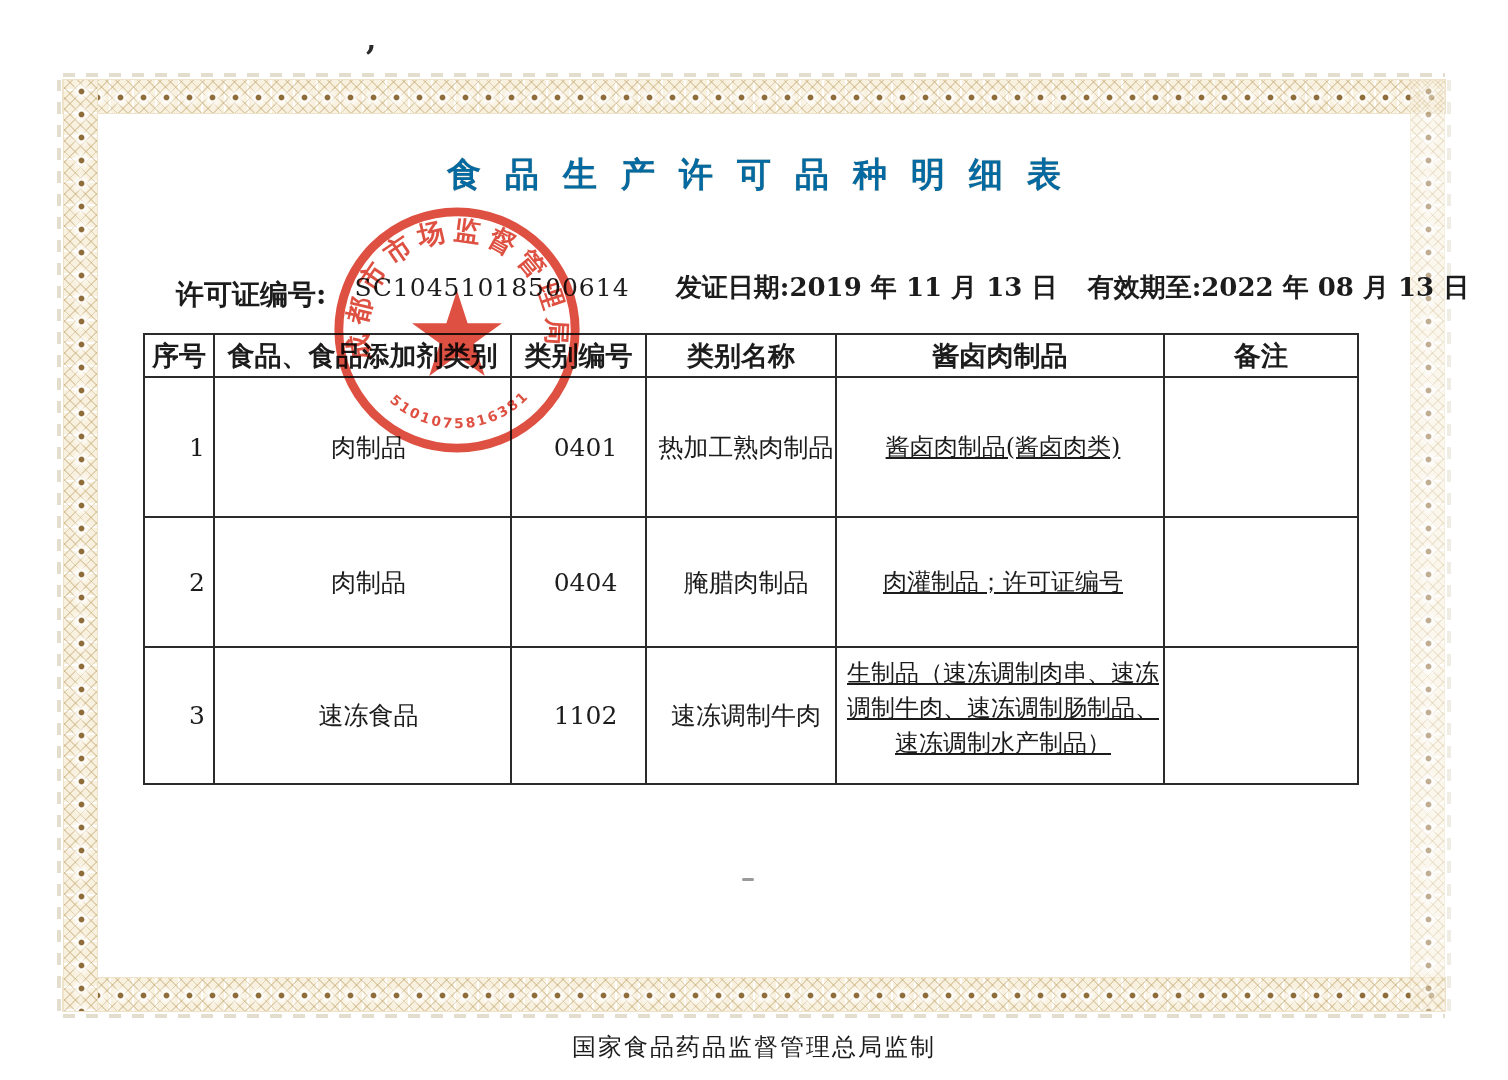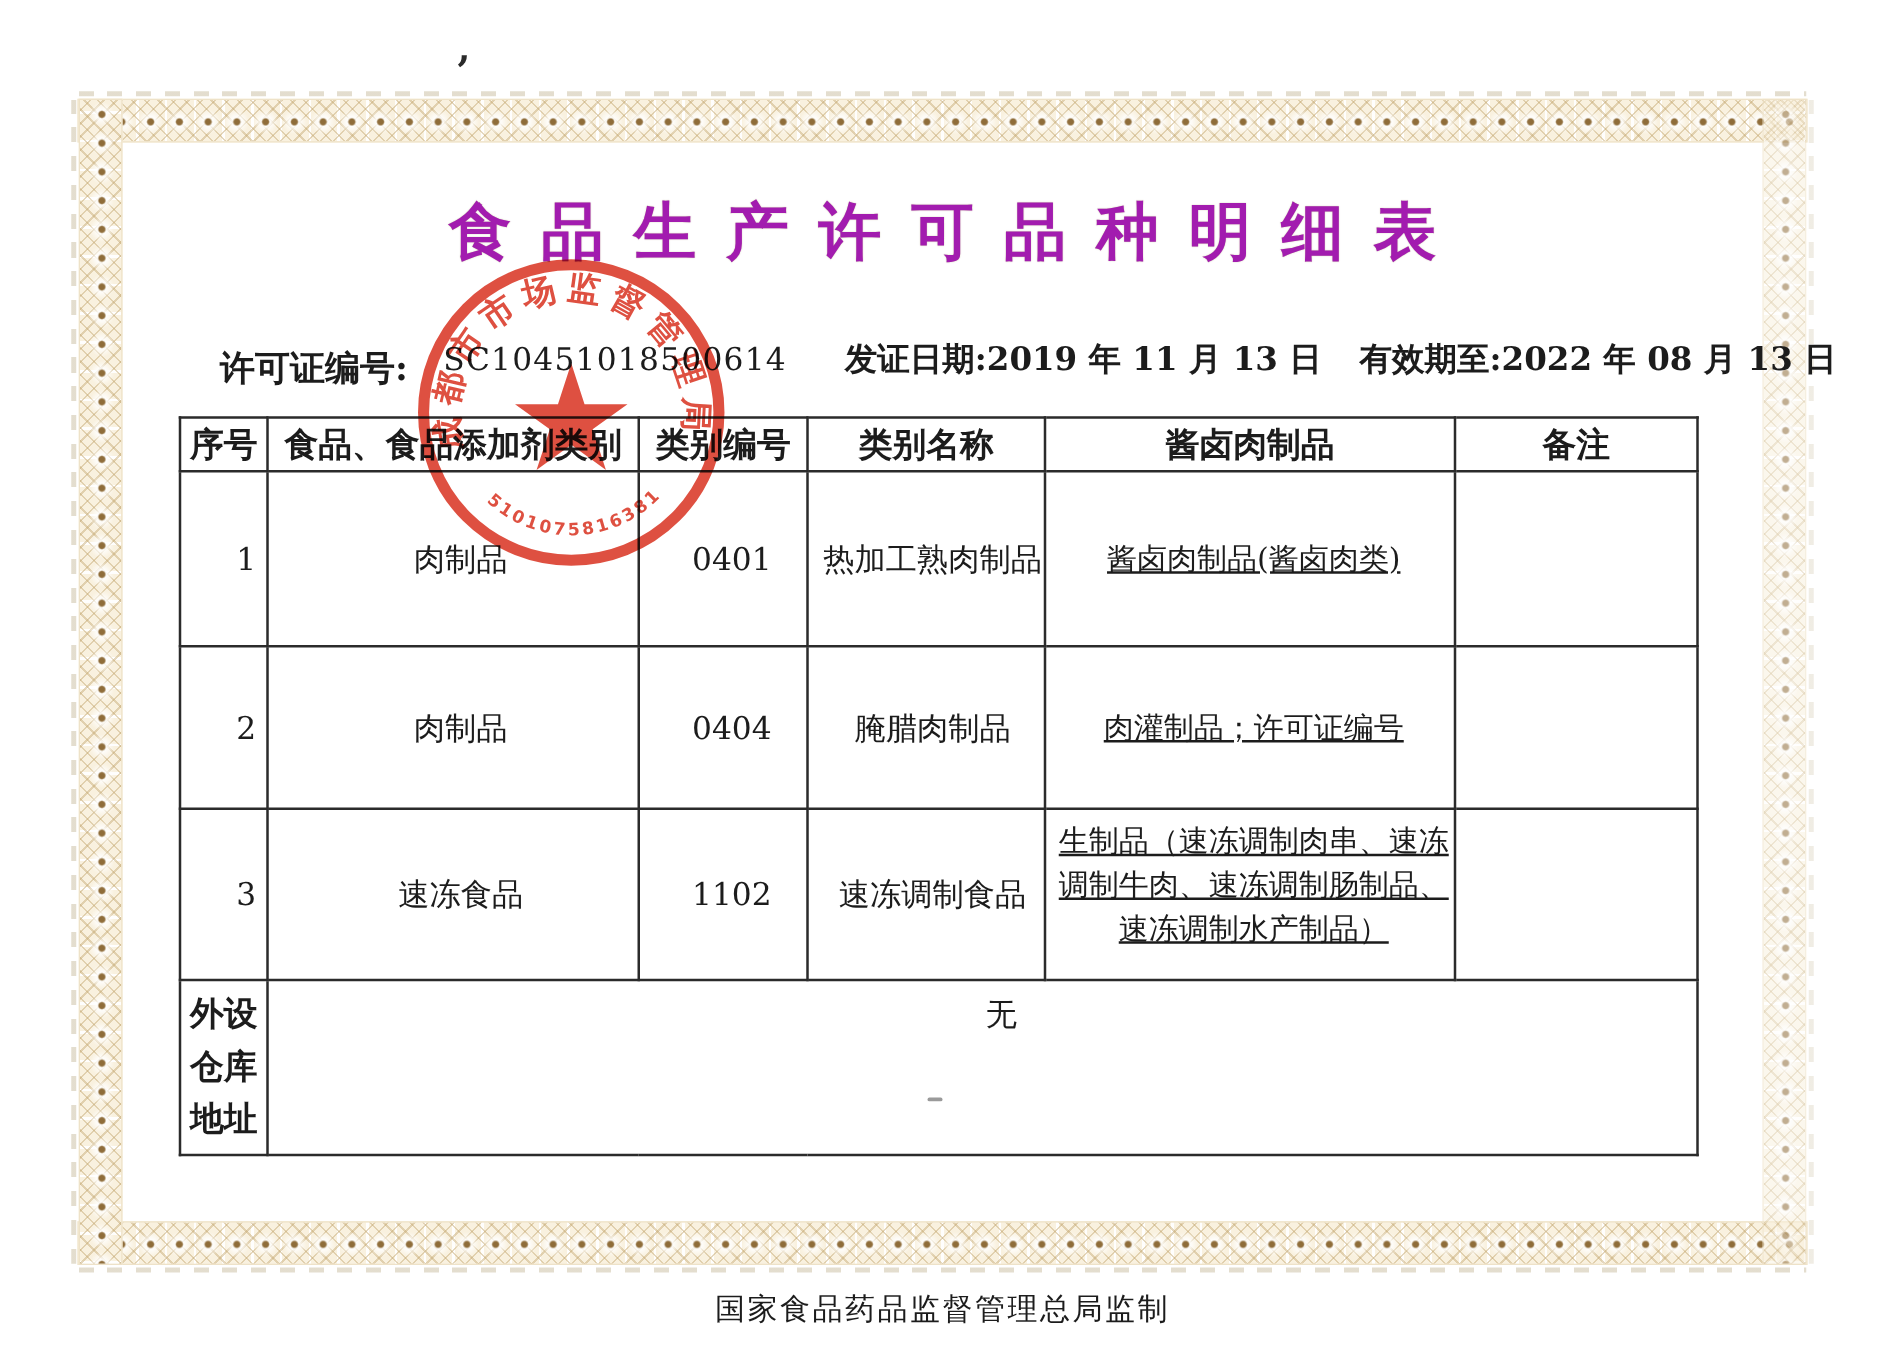--- a/index.html
+++ b/index.html
@@ -44,22 +44,22 @@
     content: ""; position: absolute; top: 0; bottom: 0; width: 4px; opacity: .55;
     background: repeating-linear-gradient(0deg, #cdc2a7 0 12px, transparent 12px 23px);
   }
   .strip-left::before { left: -7px; }
   .strip-right::after { right: -7px; }
 
   
   .doc-title {
     position: absolute; left: 0; top: 152px; width: 100%;
     text-align: center; padding-left: 24px;
-    font-size: 50px; font-weight: bold; letter-spacing: 24px;
-    color: #a21caf;
+    font-size: 34px; font-weight: bold; letter-spacing: 24px;
+    color: #0369a1;
     text-shadow: 0 0 1px rgba(110,83,19,.45);
   }
 
   
   .license-line { position: absolute; left: 176px; top: 268px; white-space: nowrap; font-size: 26px; }
   .license-label { font-weight: bold; font-size: 28px; position: relative; top: 8px; }
   .license-number { font-size: 25px; letter-spacing: 1px; margin-left: 20px; }
   .license-issue { font-weight: bold; margin-left: 38px; }
   .license-valid { font-weight: bold; margin-left: 22px; }
 
@@ -165,27 +165,23 @@
     <td class="cell-cat">肉制品</td>
     <td class="cell-code">0404</td>
     <td class="cell-name">腌腊肉制品</td>
     <td class="cell-det">肉灌制品；许可证编号</td>
     <td class="cell-rem"></td>
   </tr>
   <tr class="r3">
     <td class="cell-no">3</td>
     <td class="cell-cat">速冻食品</td>
     <td class="cell-code">1102</td>
-    <td class="cell-name">速冻调制食品</td>
+    <td class="cell-name">速冻调制牛肉</td>
     <td class="cell-det">生制品（速冻调制肉串、速冻调制牛肉、速冻调制肠制品、速冻调制水产制品）</td>
     <td class="cell-rem"></td>
-  </tr>
-  <tr class="r-wh">
-    <th class="wh-label">外设仓库地址</th>
-    <td class="wh-value" colspan="5">无</td>
   </tr>
 </tbody>
   </table>
 
 <svg class="stamp" viewBox="0 0 260 260">
   <defs>
     <path id="arcTop" d="M 43.5 161.3 A 92 92 0 1 1 216.5 161.5" fill="none"></path>
     <path id="arcBottom" d="M 48 187 A 100 100 0 0 0 212 187" fill="none"></path>
   </defs>
   <circle cx="130" cy="130" r="120" fill="none" stroke="#da3826" stroke-width="9"></circle>

